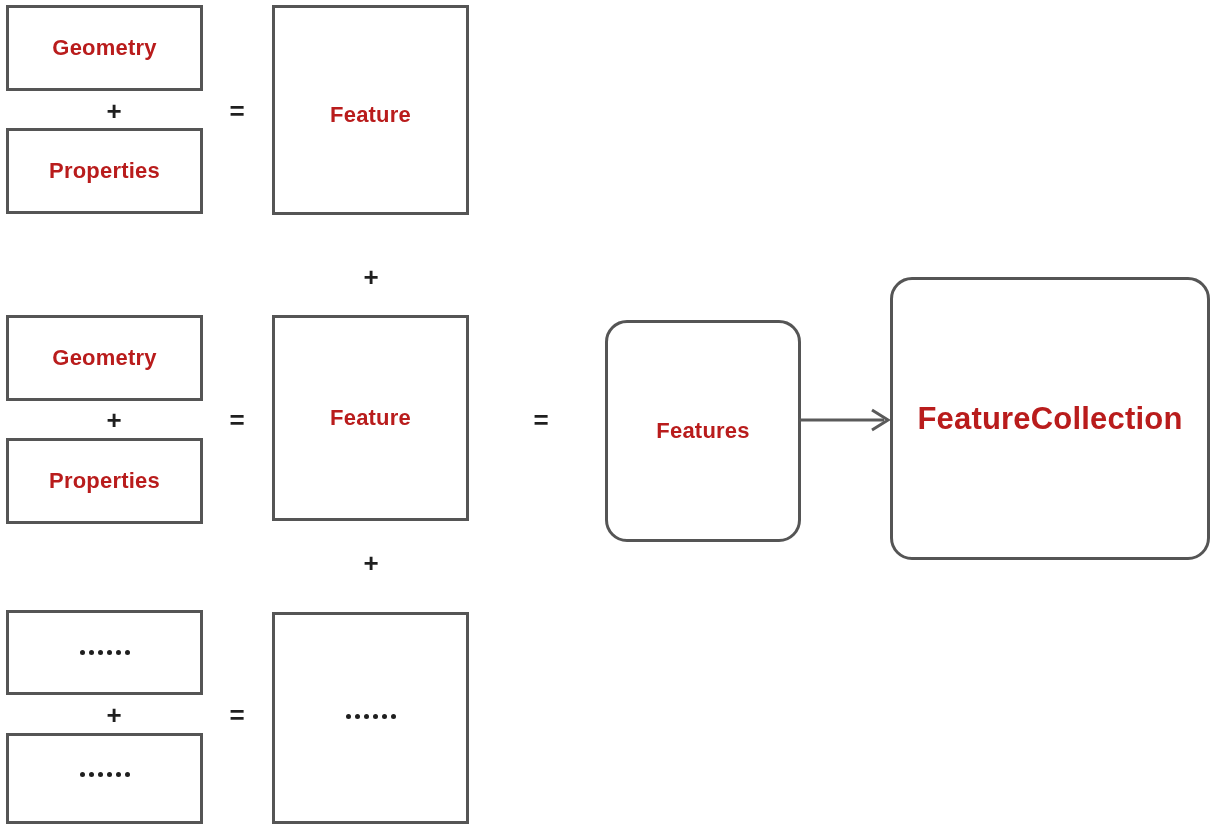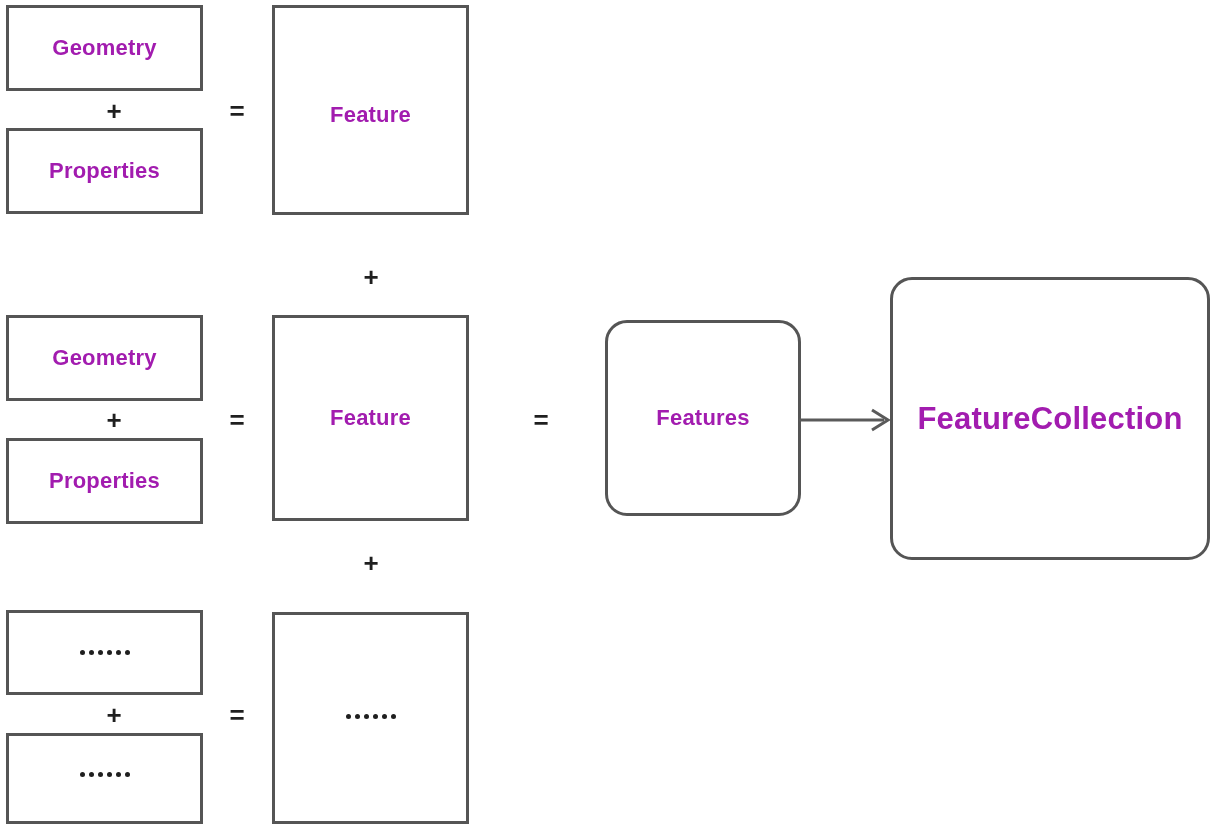--- a/index.html
+++ b/index.html
@@ -28,21 +28,21 @@
     display: flex;
     align-items: center;
     justify-content: center;
   }
   .node.rounded {
     border-radius: 22px;
   }
   .node-label {
     font-weight: bold;
     font-size: 22px;
-    color: #a21caf;
+    color: #b91c1c;
     letter-spacing: 0.2px;
     white-space: nowrap;
   }
   .node-label.big {
     font-size: 31px;
   }
   
   .node.label-top-biased {
     align-items: flex-start;
   }
@@ -153,21 +153,21 @@
         <i></i>
         <i></i>
         <i></i>
         <i></i>
         <i></i>
     </span>
   </div>
 
   <div class="op" style="left:518px; top:407px; width:46px;">=</div>
 
-  <div class="node rounded" style="left:605px; top:320px; width:196px; height:196px;">
+  <div class="node rounded" style="left:605px; top:320px; width:196px; height:222px;">
     <span class="node-label">Features</span>
   </div>
 
   <svg class="arrow" style="left:798px; top:405px;" width="96" height="30" viewBox="0 0 96 30">
     <line x1="1" y1="15" x2="86" y2="15" stroke="#5a5a5a" stroke-width="3"></line>
     <polyline points="74,5 90,15 74,25" fill="none" stroke="#5a5a5a" stroke-width="3" stroke-linejoin="miter" stroke-linecap="butt"></polyline>
   </svg>
 
   <div class="node rounded" style="left:890px; top:277px; width:320px; height:283px;">
     <span class="node-label big">FeatureCollection</span>

